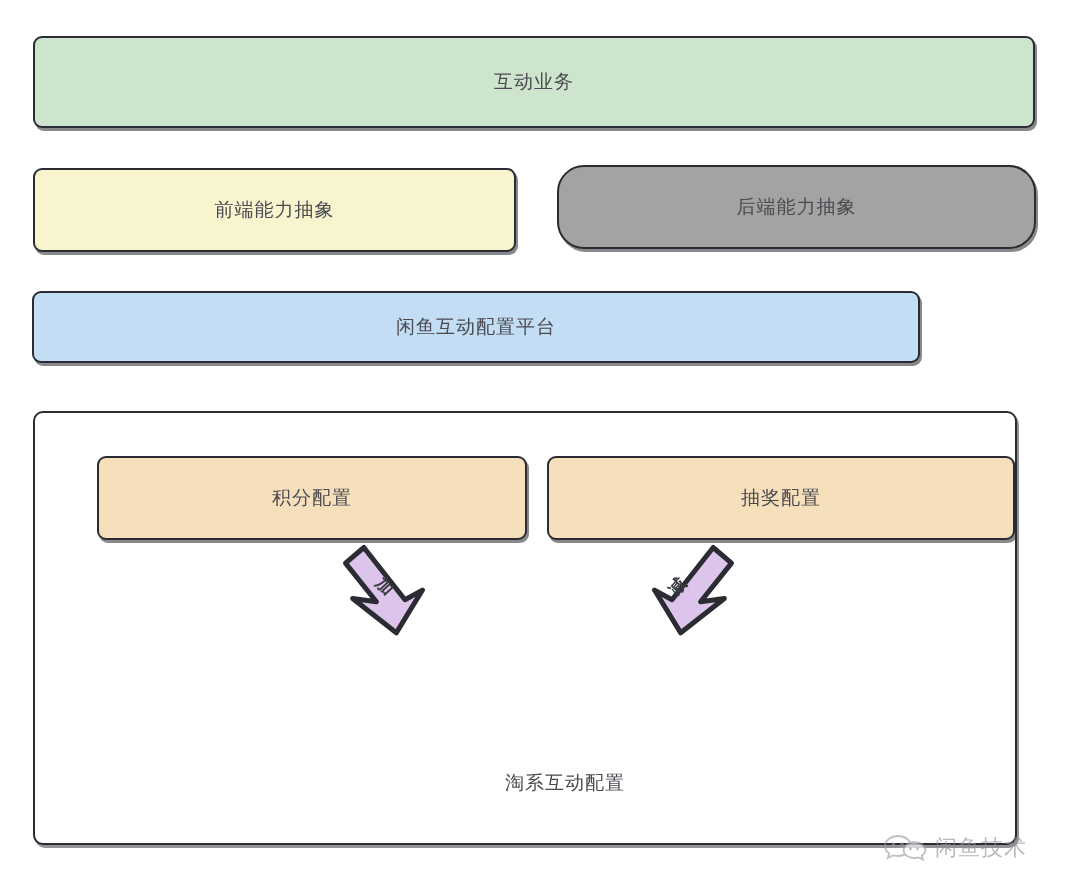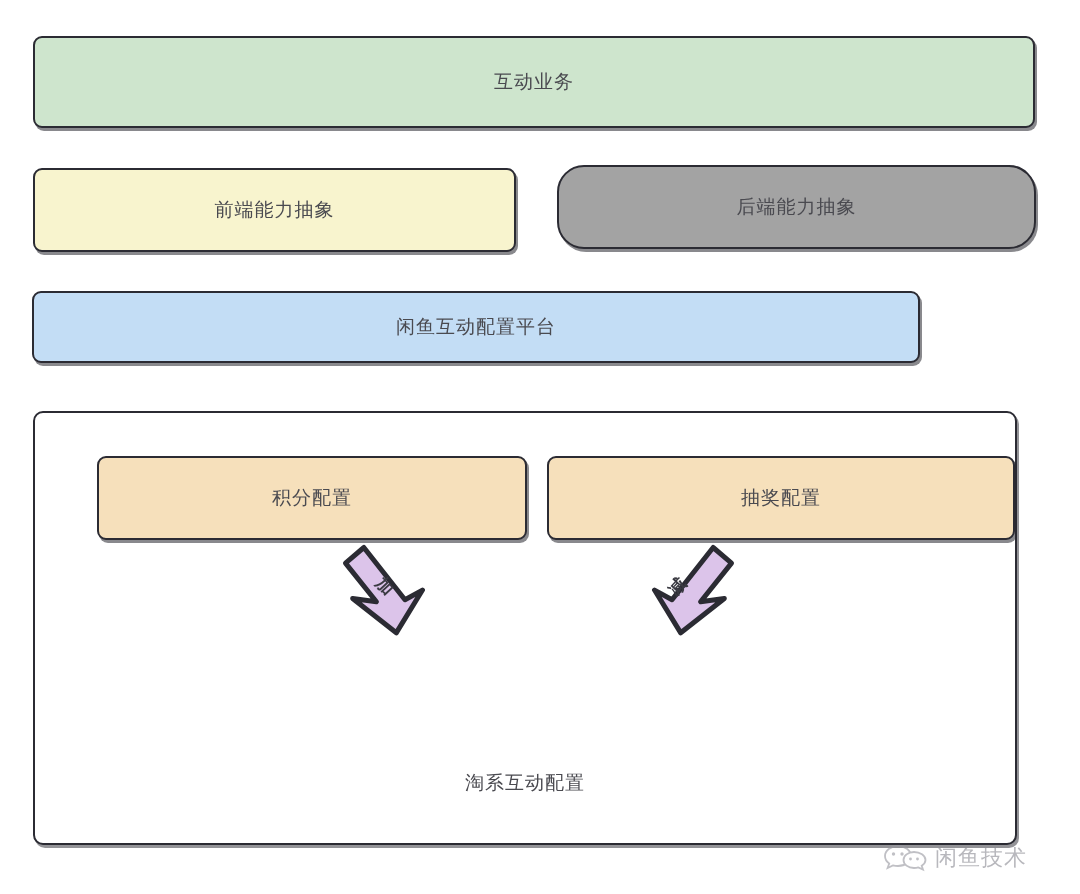--- a/index.html
+++ b/index.html
@@ -67,20 +67,21 @@
 
   #label-container-title {
     position: absolute;
     left: 33px;
     top: 770px;
     width: 984px;
     text-align: center;
     color: #4a4a50;
     font-size: 19px;
     letter-spacing: 1px;
+    padding-left: 40px;
   }
 
   
   .arrow-wrap {
     position: absolute;
   }
   #arrow-add      { left: 336px; top: 547px; width: 96px; height: 88px; }
   #arrow-subtract { left: 645px; top: 547px; width: 96px; height: 88px; }
 
   .arrow-wrap svg { display: block; overflow: visible; }
@@ -107,21 +108,20 @@
   #watermark {
     position: absolute;
     left: 884px;
     top: 827px;
     width: 180px;
     height: 42px;
     display: flex;
     align-items: center;
     gap: 7px;
     opacity: 0.62;
-    margin-top: 10px;
   }
   #watermark .wm-text {
     color: #8d8d95;
     font-size: 22px;
     letter-spacing: 1px;
     white-space: nowrap;
   }
   #watermark .wm-logo { flex: 0 0 auto; }
 </style>
 </head>

